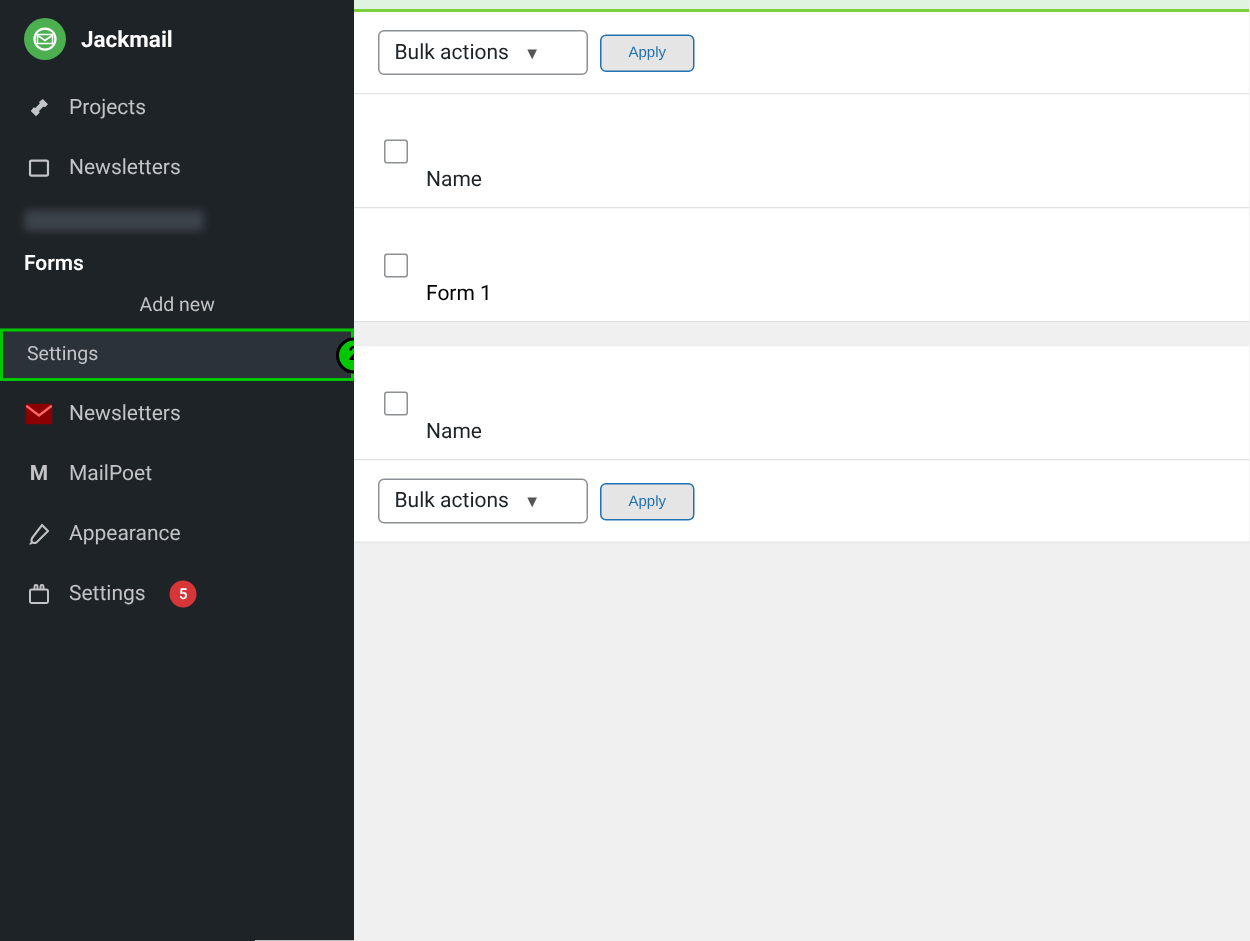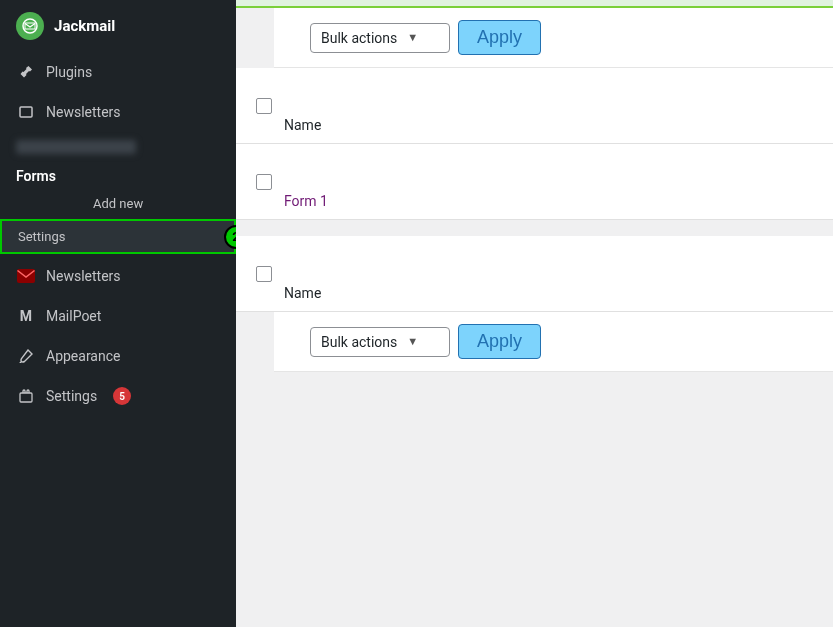--- a/index.html
+++ b/index.html
@@ -137,48 +137,47 @@
     .green-bar {
       height: 8px;
       background: #e0f3e0;
       border-bottom: 2px solid #7ad03a;
     }
 
     .bulk-bar {
       display: flex;
       align-items: center;
       gap: 8px;
-      padding: 12px 36px;
+      padding: 12px 16px;
       background: #fff;
       border-bottom: 1px solid #e5e5e5;
-      margin-left: 38px;
     }
 
     .bulk-select {
       display: flex;
       align-items: center;
       gap: 6px;
       border: 1px solid #8c8f94;
       border-radius: 4px;
       padding: 6px 10px;
       background: #fff;
       cursor: pointer;
       font-size: 14px;
       color: #1d2327;
       min-width: 140px;
     }
     .bulk-select .chevron { margin-left: 4px; font-size: 11px; color: #555; }
 
     .apply-btn {
       border: 1px solid #2271b1;
-      background: #7dd3fc;
+      background: #e5e5e5;
       color: #2271b1;
       border-radius: 4px;
       padding: 6px 18px;
-      font-size: 18px;
+      font-size: 10px;
       cursor: pointer;
     }
 
     .table-row {
       display: flex;
       align-items: center;
       gap: 12px;
       padding: 10px 20px;
       background: #fff;
       border-bottom: 1px solid #f0f0f1;
@@ -193,21 +192,21 @@
       flex-shrink: 0;
       cursor: pointer;
     }
 
     .row-label {
       font-size: 14px;
       color: #1d2327;
       margin-top: 39px;
     }
     .row-label.link-label {
-      color: #701a75;
+      color: #000000;
       cursor: pointer;
       text-decoration: none;
     }
   </style>
 </head>
 <body>
 
 <div id="sidebar">
 
   <div class="sidebar-logo">
@@ -220,21 +219,21 @@
     </div>
     <span>Jackmail</span>
   </div>
 
   <div class="sidebar-item">
     <div class="sidebar-icon">
       <svg width="14" height="14" viewBox="0 0 14 14" fill="currentColor">
         <path d="M9.5 1L13 4.5l-2 2-1-0.5-3 3 0.5 1L5 12.5 1.5 9l2-2.5 1 0.5 3-3L7 3z"></path>
       </svg>
     </div>
-    <span>Plugins</span>
+    <span>Projects</span>
   </div>
 
   <div class="sidebar-item">
     <div class="sidebar-icon">
       <svg width="14" height="14" viewBox="0 0 14 14" fill="none" stroke="currentColor" stroke-width="1.5">
         <rect x="1" y="2" width="12" height="10" rx="1"></rect>
       </svg>
     </div>
     <span>Newsletters</span>
   </div>

